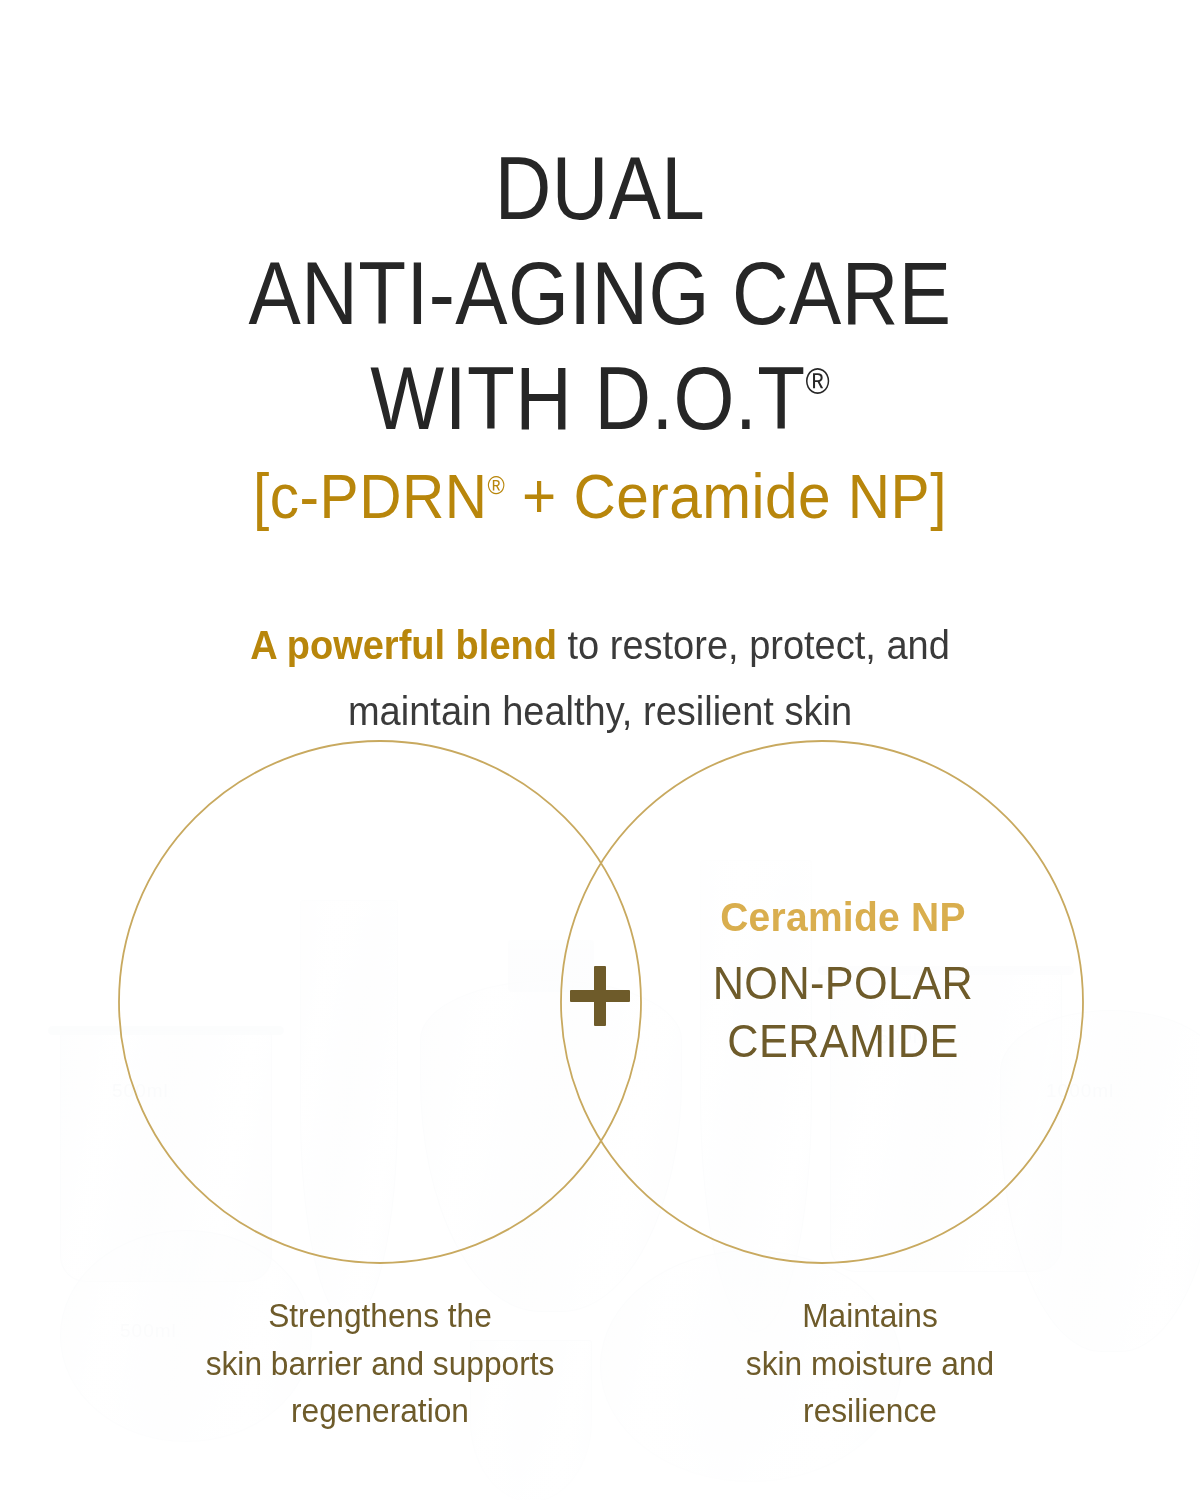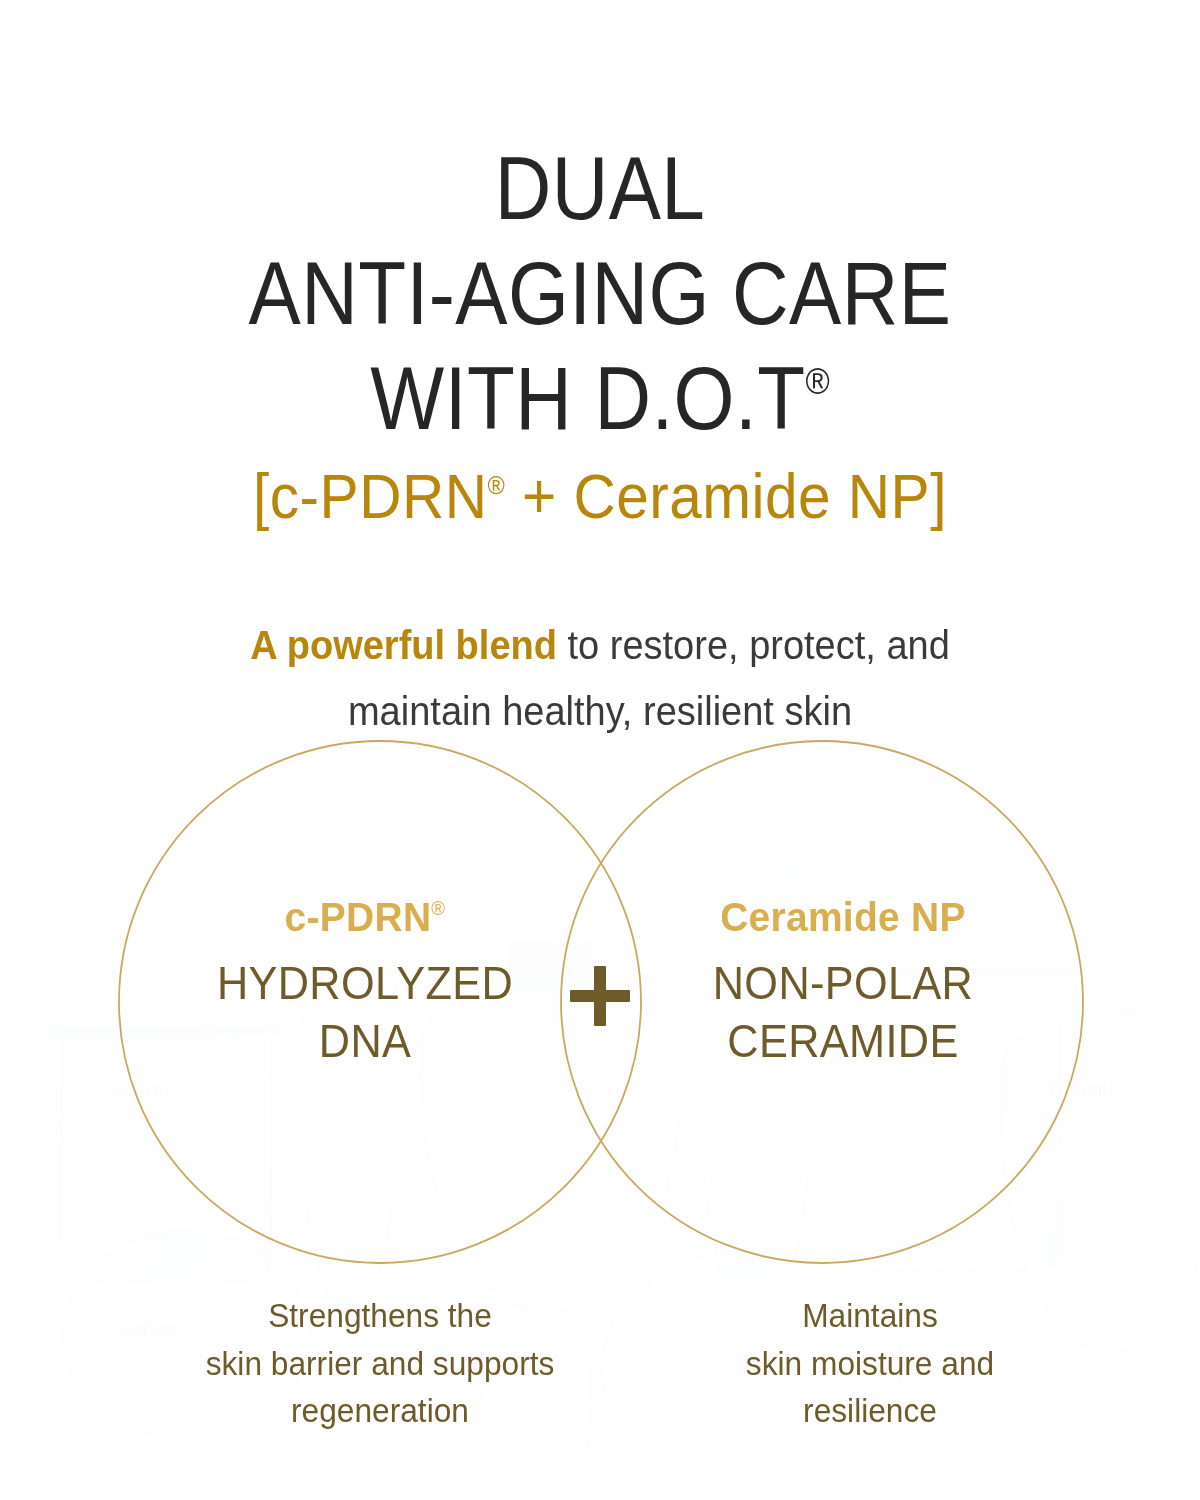--- a/index.html
+++ b/index.html
@@ -265,25 +265,20 @@
 
     <div class="ingredient-line"><span>[</span><span>c-PDRN</span><span class="reg">®</span><span> + </span><span>Ceramide NP</span><span>]</span></div>
 
     <p class="description"><span class="accent">A powerful blend</span><span> to restore, protect, and</span><br><span>maintain healthy, resilient skin</span></p>
 
     <svg id="venn" viewBox="0 0 1200 1500" xmlns="http://www.w3.org/2000/svg">
       <circle cx="380" cy="1002" r="261" fill="none" stroke="#C8A95F" stroke-width="1.8"></circle>
       <circle cx="822" cy="1002" r="261" fill="none" stroke="#C8A95F" stroke-width="1.8"></circle>
     </svg>
 
-    <div class="venn-label" style="left:130px; top:892px; width:470px;">
-      <span class="tradename"><span>c-PDRN</span><span class="reg">®</span></span>
-      <span class="termname">HYDROLYZED
-DNA</span>
-    </div>
 
     <div id="plus-sign"></div>
 
     <div class="venn-label" style="left:608px; top:892px; width:470px;">
       <span class="tradename"><span>Ceramide NP</span><span class="reg"></span></span>
       <span class="termname">NON-POLAR
 CERAMIDE</span>
     </div>
 
     <div class="caption" style="left:110px; top:1292px; width:540px;">Strengthens the

